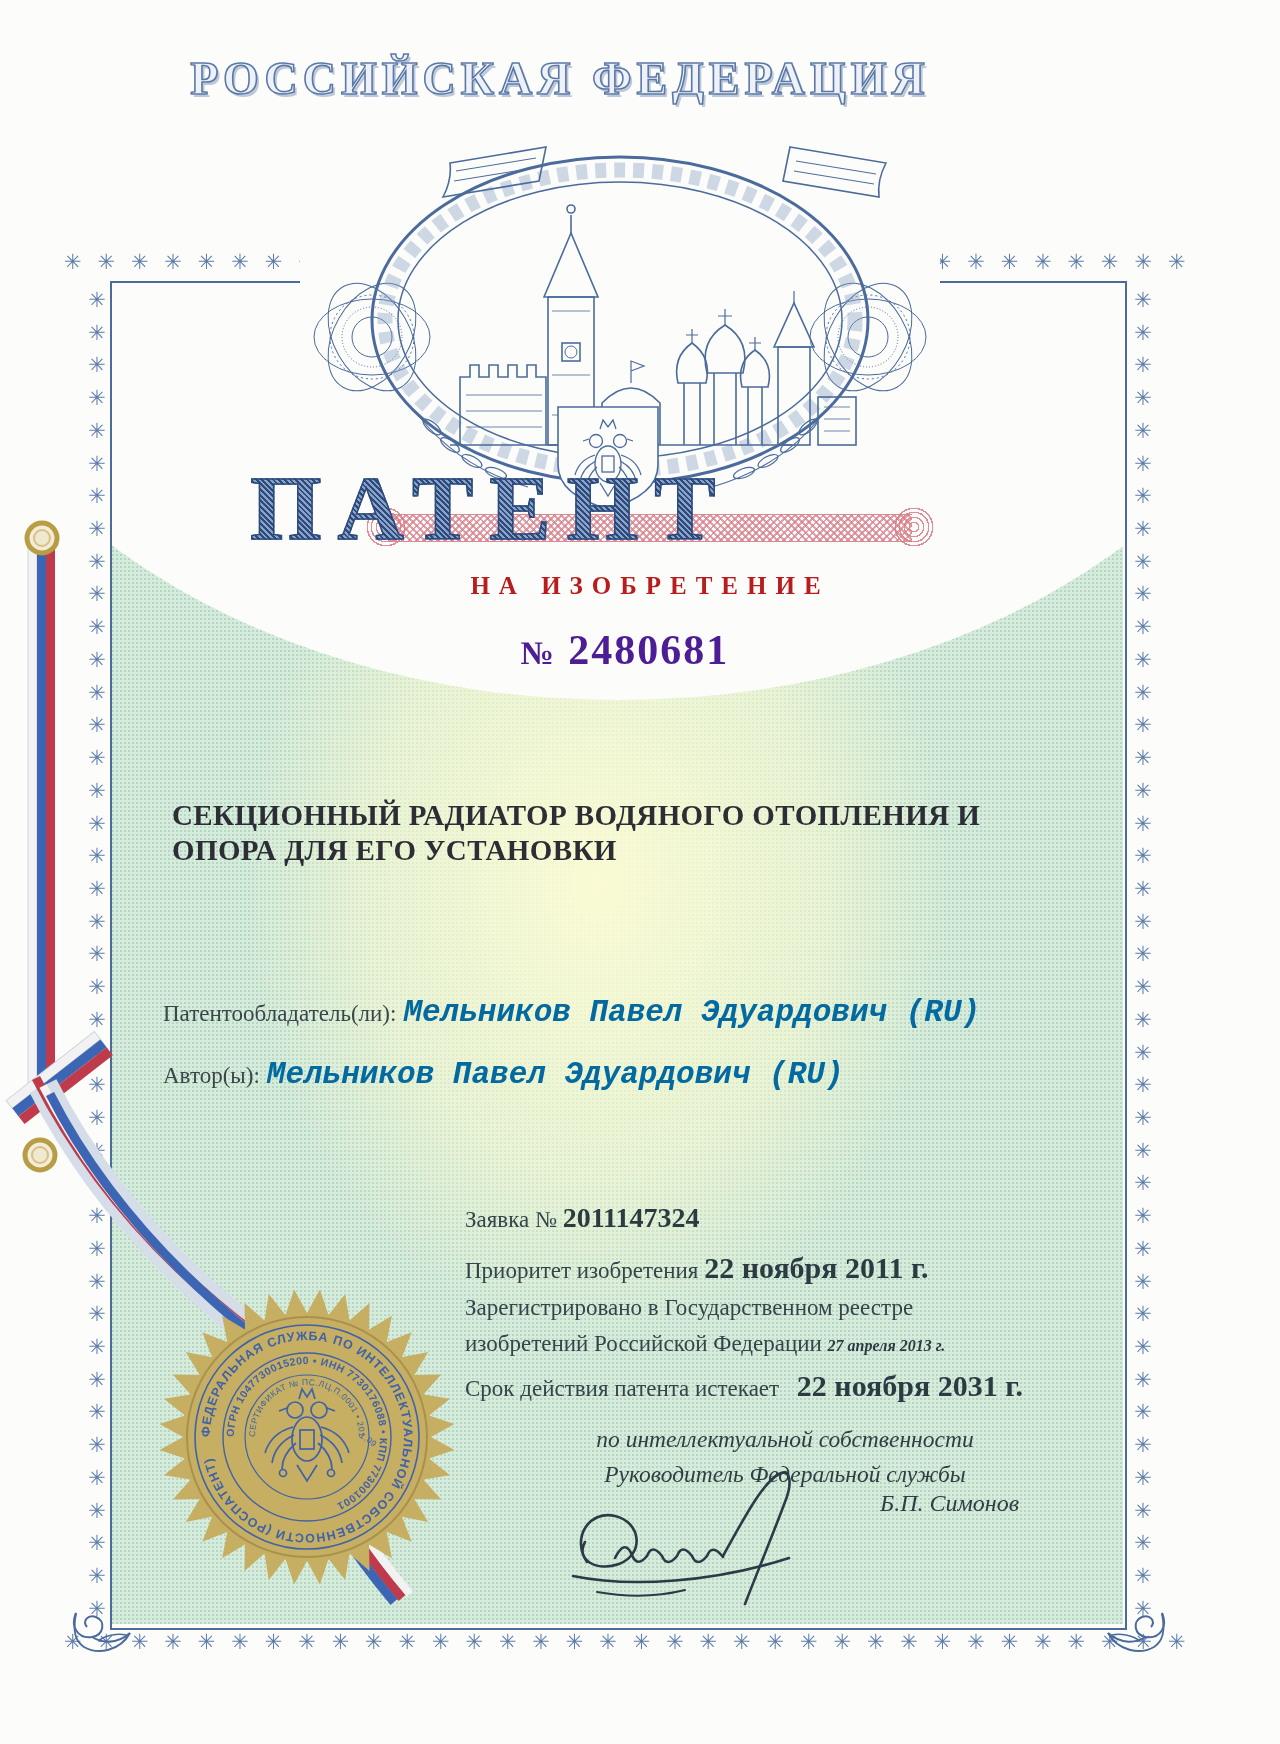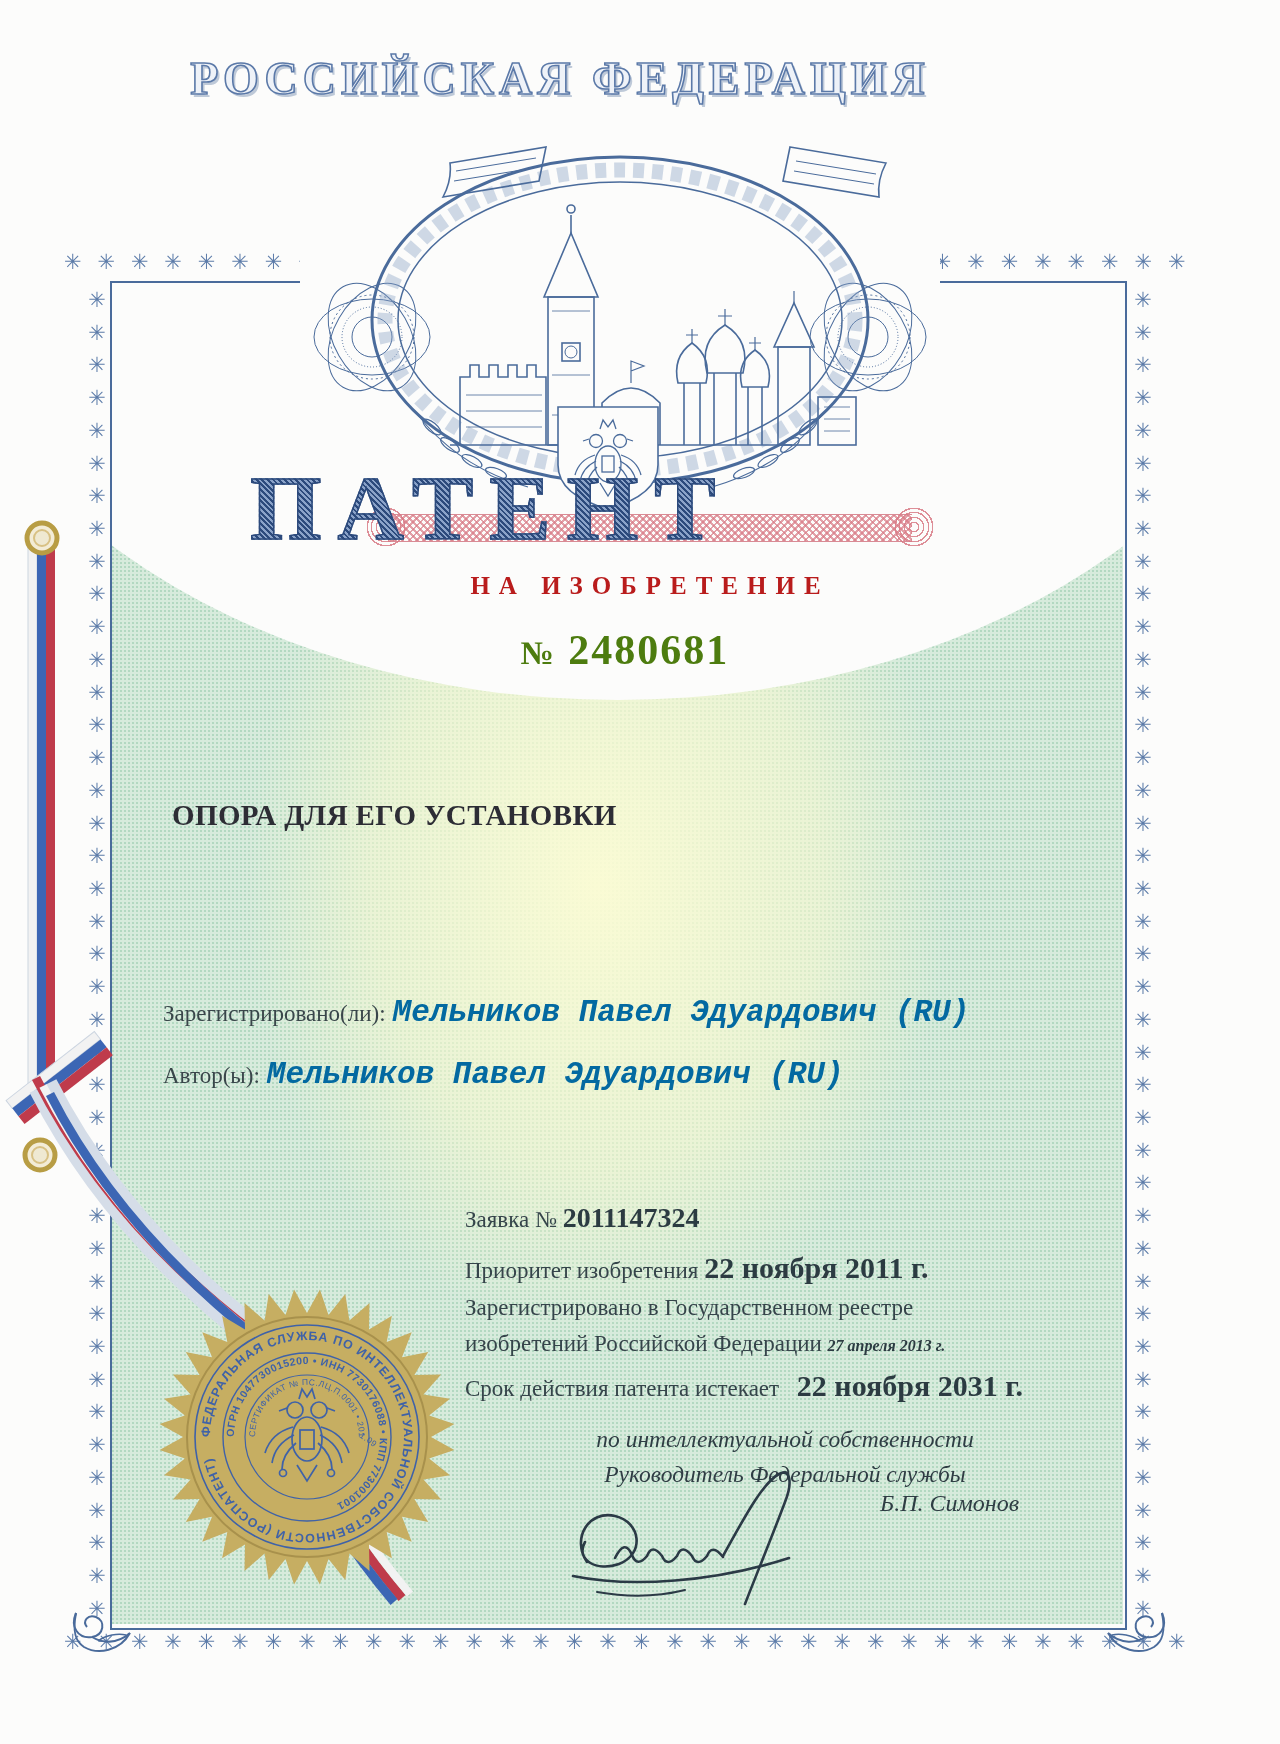--- a/index.html
+++ b/index.html
@@ -84,21 +84,21 @@
       transparent 15.5px 18px, rgba(216,123,134,.85) 18px 19.5px, transparent 19.5px);
   }
   .rosette.l{left:-22px;} .rosette.r{right:-22px;}
 
   .patent-subtitle{
     left:250px;top:572px;width:800px;text-align:center;z-index:4;
     font-size:25px;font-weight:700;letter-spacing:9px;color:#b91c1c;white-space:nowrap;
   }
   .patent-number{
     left:225px;top:626px;width:800px;text-align:center;z-index:4;
-    font-size:42px;font-weight:700;color:#4d7c0f;letter-spacing:2px;
+    font-size:42px;font-weight:700;color:#4c1d95;letter-spacing:2px;
   }
   .patent-number .no{font-size:33px;}
 
   
   .invention-title{
     left:172px;top:798px;width:870px;z-index:4;
     font-size:29px;font-weight:700;line-height:1.22;color:#2d2d35;letter-spacing:.4px;
   }
   .party-line{left:163px;z-index:4;font-size:23px;color:#39464a;white-space:nowrap;}
   .party-line.holder{top:995px;}
@@ -408,25 +408,26 @@
 <div class="abs patent-word-wrap">
   <span class="patent-word">ПАТЕНТ</span>
 </div>
 <div class="abs patent-subtitle">НА ИЗОБРЕТЕНИЕ</div>
 <div class="abs patent-number">
   <span class="no">№</span>
   <span>2480681</span>
 </div>
 
 <div class="abs invention-title">
+  <div>СЕКЦИОННЫЙ РАДИАТОР ВОДЯНОГО ОТОПЛЕНИЯ И</div>
   <div>ОПОРА ДЛЯ ЕГО УСТАНОВКИ</div>
 </div>
 
 <div class="abs party-line holder">
-  <span>Зарегистрировано(ли):</span><span class="name">Мельников Павел Эдуардович (RU)</span>
+  <span>Патентообладатель(ли):</span><span class="name">Мельников Павел Эдуардович (RU)</span>
 </div>
 <div class="abs party-line author">
   <span>Автор(ы):</span><span class="name">Мельников Павел Эдуардович (RU)</span>
 </div>
 
 <div class="abs detail-line d-app">
   <span>Заявка №</span>
   <span class="b">2011147324</span>
 </div>
 <div class="abs detail-line d-pri">

